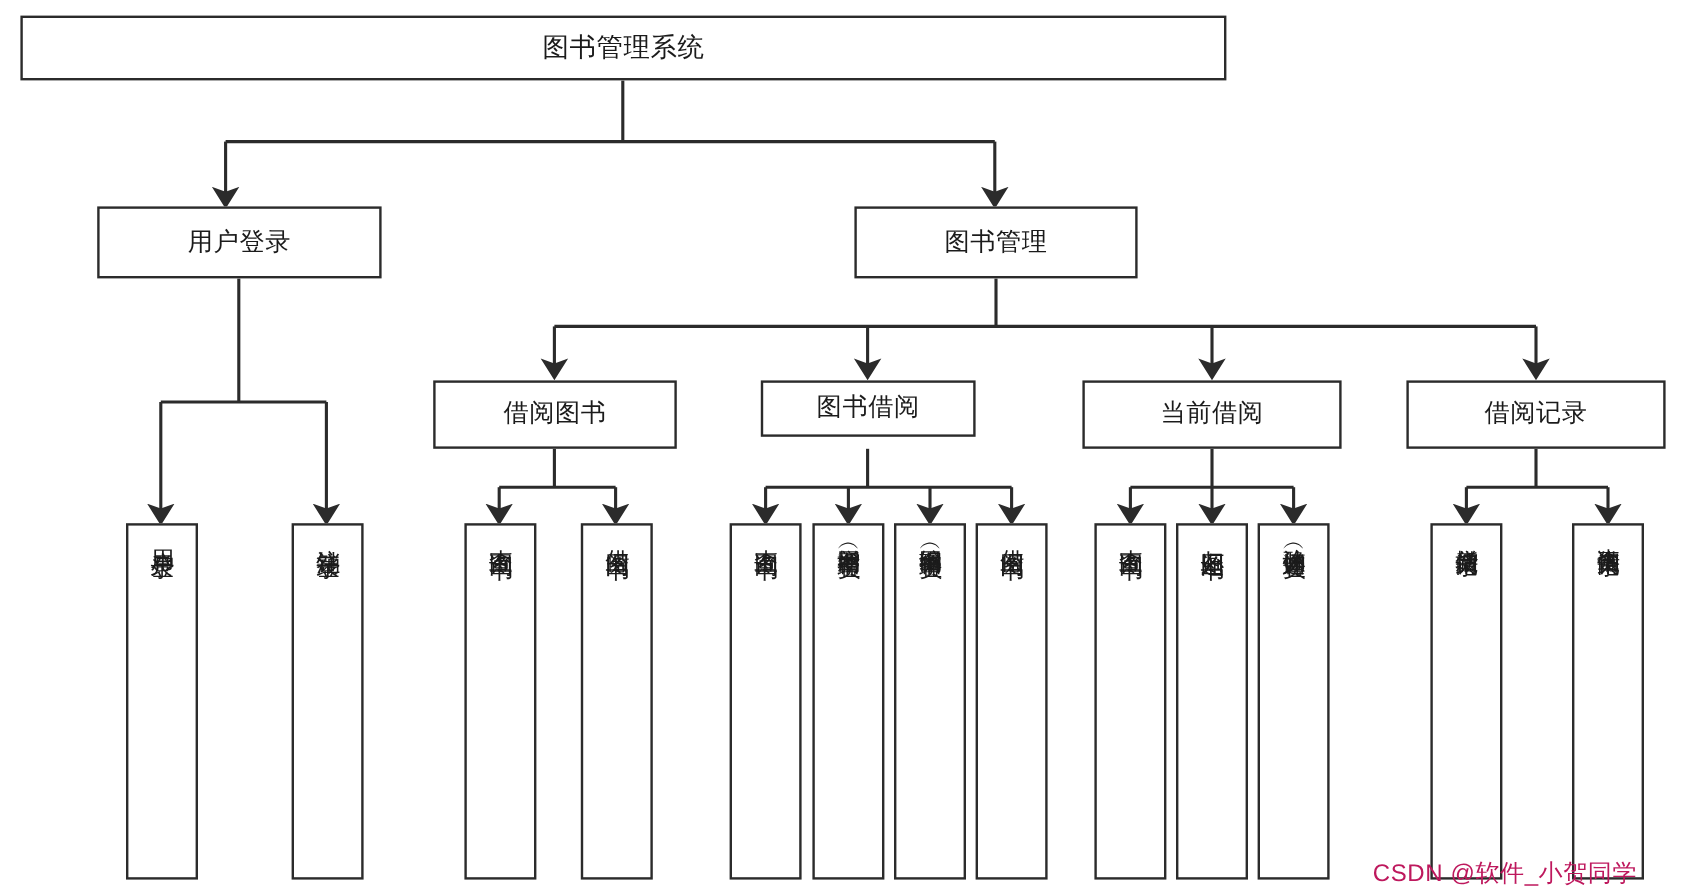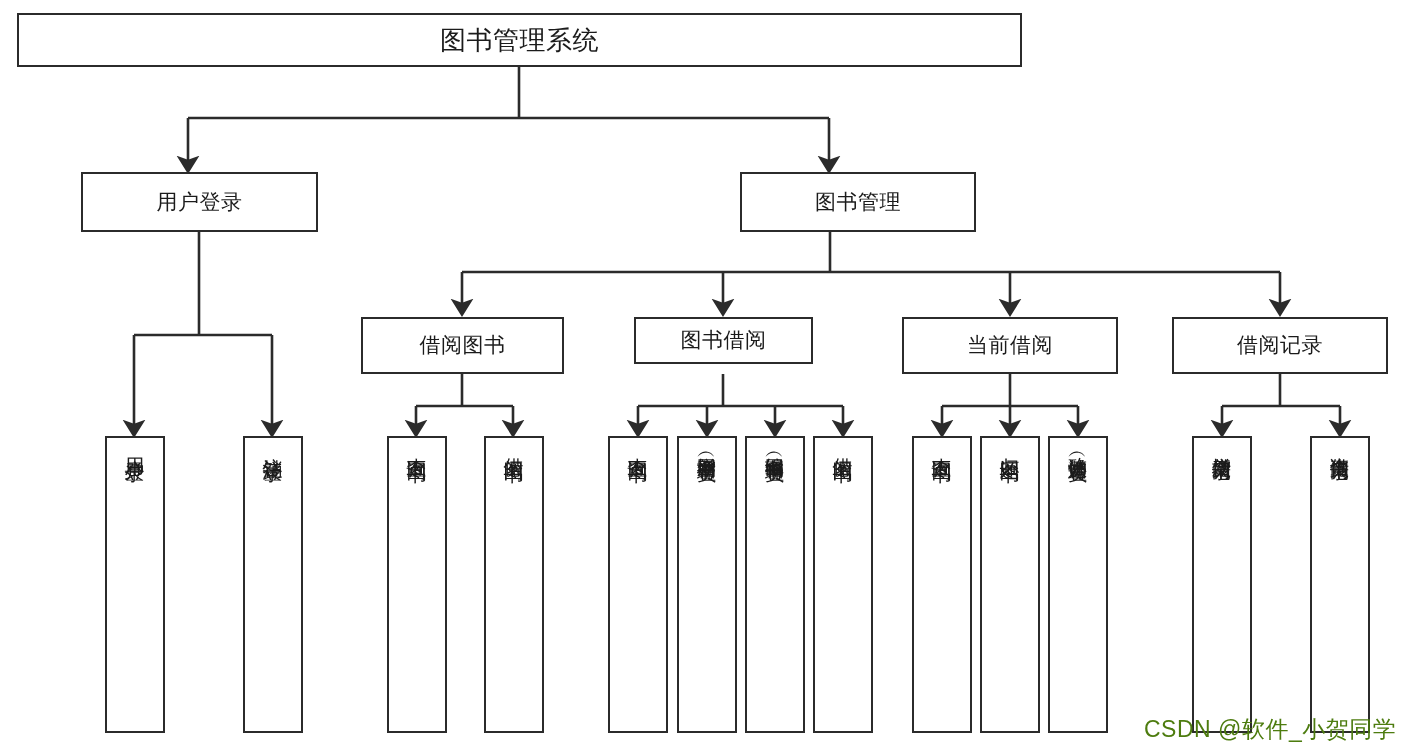--- a/index.html
+++ b/index.html
@@ -22,43 +22,43 @@
     text-align:center;
     color:#1b1b1b;
   }
   .node .lbl{
     display:block;
     line-height:1.18;
     white-space:pre-line;
   }
   
   .node.h .lbl{font-size:21px;letter-spacing:0.5px;}
-  .node.root .lbl{font-size:26px;}
+  .node.root .lbl{font-size:22px;}
   
   .node.v{
     writing-mode:vertical-rl;
     text-orientation:upright;
     align-items:center;
     justify-content:flex-start;
     padding-top:4px;
   }
   .node.v .lbl{
     font-size:20px;
     letter-spacing:2px;
     line-height:1.0;
     writing-mode:vertical-rl;
     text-orientation:upright;
   }
   .node.v.tall .lbl{font-size:19px;letter-spacing:1px;}
 
   .watermark{
     position:absolute;
     left:1144px;top:714px;
-    font-size:23px;
-    color:#4d7c0f;
+    font-size:20px;
+    color:#be185d;
     letter-spacing:0.5px;
     white-space:nowrap;
     user-select:none;
   }
 </style>
 </head>
 <body>
 
 <div id="canvas">
 
@@ -112,21 +112,21 @@
     </g>
   </svg>
 
   <div class="node h root" style="left:17px;top:13px;width:1005px;height:54px;">
     <span class="lbl">图书管理系统</span>
   </div>
 
   <div class="node h" style="left:81px;top:172px;width:237px;height:60px;">
     <span class="lbl">用户登录</span>
   </div>
-  <div class="node h" style="left:740px;top:172px;width:236px;height:60px;">
+  <div class="node h" style="left:712px;top:172px;width:236px;height:60px;">
     <span class="lbl">图书管理</span>
   </div>
 
   <div class="node h" style="left:361px;top:317px;width:203px;height:57px;">
     <span class="lbl">借阅图书</span>
   </div>
   <div class="node h" style="left:634px;top:317px;width:179px;height:47px;">
     <span class="lbl">图书借阅</span>
   </div>
   <div class="node h" style="left:1172px;top:317px;width:216px;height:57px;">

